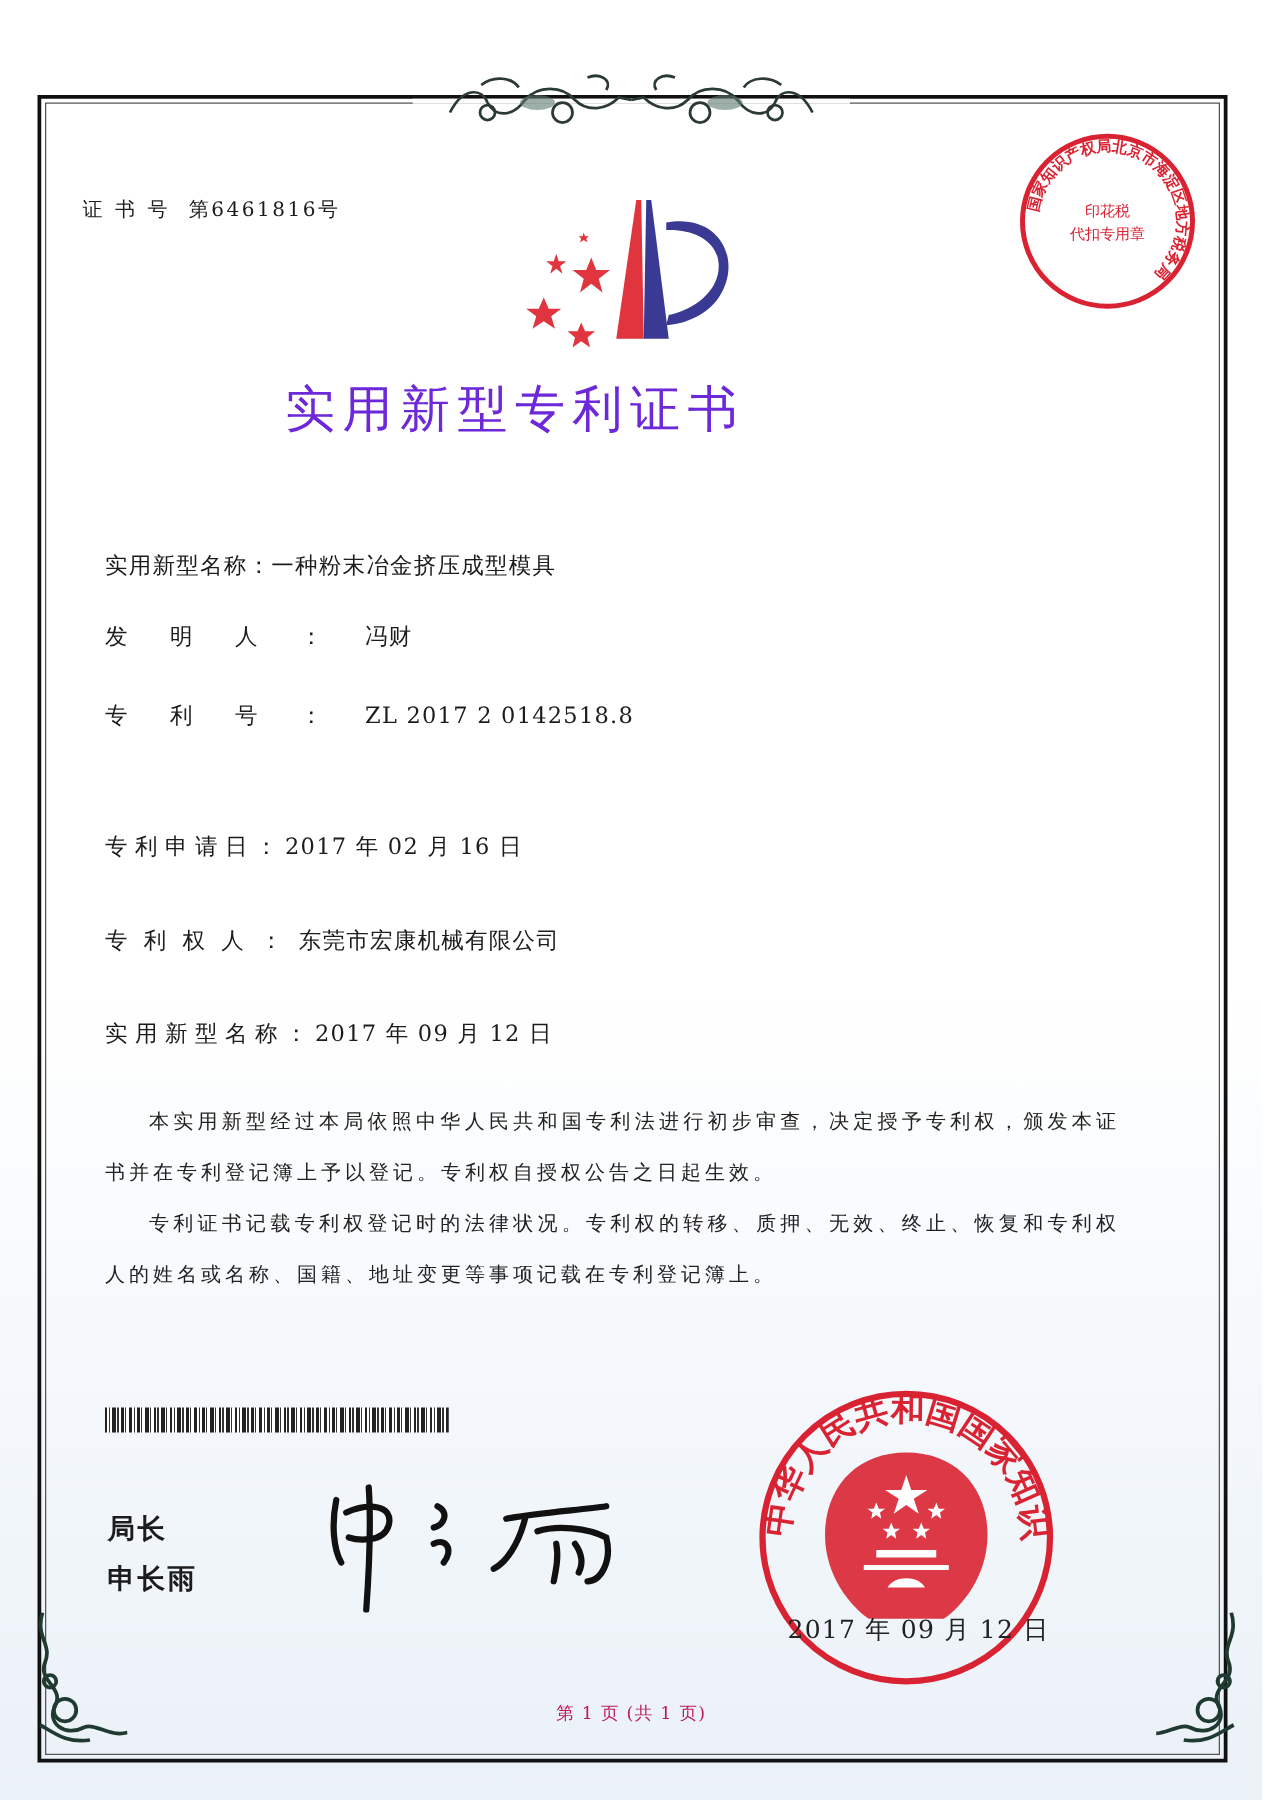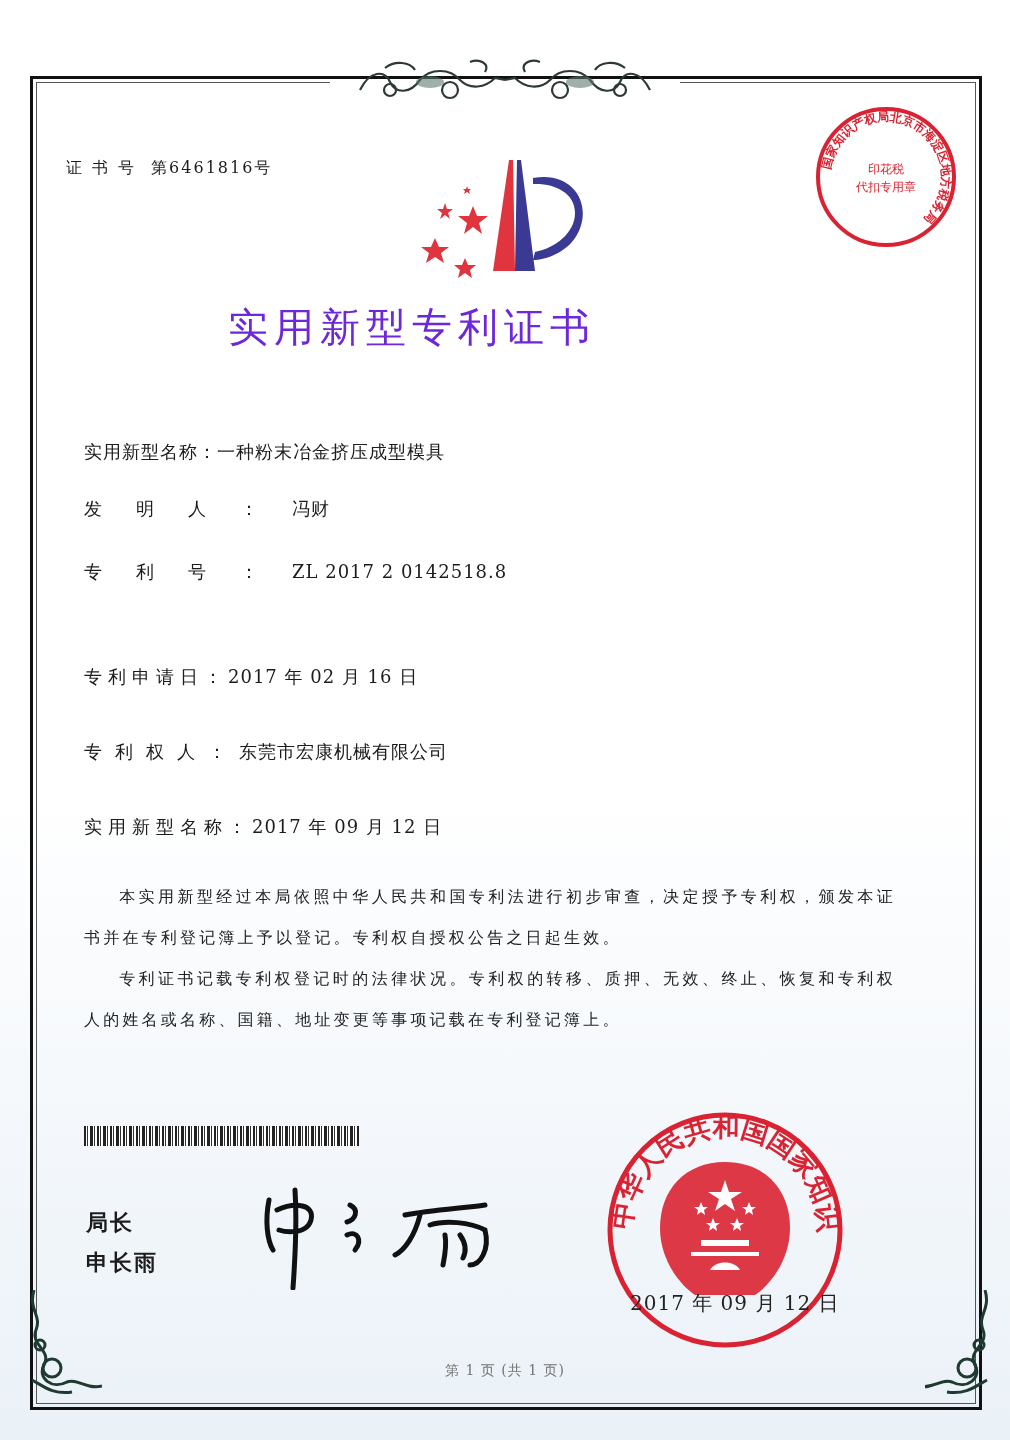--- a/index.html
+++ b/index.html
@@ -78,21 +78,21 @@
   .director-name { top: 1248px; }
   .signature { position: absolute; left: 255px; top: 1180px; width: 250px; height: 110px; }
 
   .stamp-big { position: absolute; left: 605px; top: 1110px; width: 240px; height: 240px; }
   .stamp-date {
     position: absolute; left: 630px; top: 1290px; font-size: 20px; color: #222;
     letter-spacing: 1px;
   }
   .page-footer {
     position: absolute; left: 0; width: 1010px; top: 1362px; text-align: center;
-    font-size: 14px; letter-spacing: 1px; color: #737373;
+    font-size: 14px; letter-spacing: 1px; color: #be185d;
   }
 </style>
 </head>
 <body>
 
 <div class="page-bg"></div>
 
 <div class="frame-outer"></div>
 <div class="frame-inner"></div>
 

